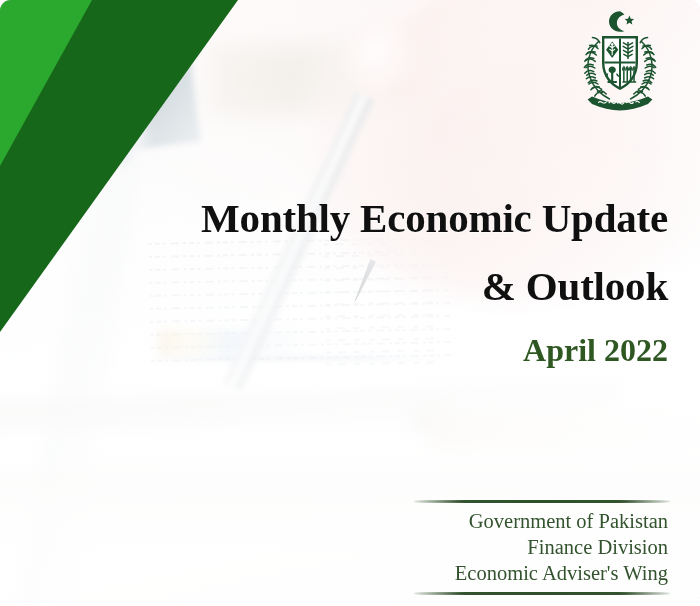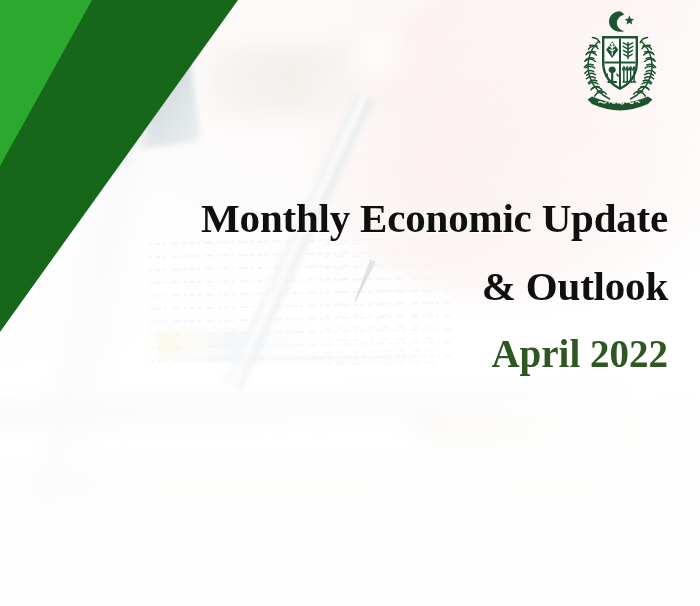--- a/index.html
+++ b/index.html
@@ -323,21 +323,21 @@
     font-weight: bold;
     line-height: 1.0;
     letter-spacing: -0.2px;
     color: #101010;
     text-shadow: 0 1px 1px rgba(255,255,255,.85);
     white-space: nowrap;
   }
   .title-line-1 { margin-bottom: 27px; }
   .title-line-2 { margin-bottom: 27px; }
   .title-date {
-    font-size: 39px;
+    font-size: 32px;
     font-weight: bold;
     line-height: 1.0;
     color: #2f5722;
     text-shadow: 0 1px 1px rgba(255,255,255,.85);
     white-space: nowrap;
   }
 
   
   .footer {
     position: absolute;
@@ -361,21 +361,21 @@
     font-size: 20.5px;
     line-height: 26px;
     color: #33522e;
     white-space: nowrap;
     text-shadow: 0 1px 0 rgba(255,255,255,.6);
   }
 </style>
 </head>
 <body>
 
-<div id="cover" style="--green-light: #2ba82e; --green-dark: #17671a; background: #e5e5e5;">
+<div id="cover" style="--green-light: #2ba82e; --green-dark: #17671a; background: #e5e5e5; border-radius: 11px;">
 
   <div class="photo">
     <div class="photo-base"></div>
 
     <div class="device">
       <div class="device-keys"></div>
     </div>
     <div class="device-dark"></div>
 
     <div class="binder"></div>
@@ -484,14 +484,23 @@
       </g>
     </svg>
   </div>
 
   <div class="titles">
     <div class="title-line title-line-1" style="color: rgb(16, 16, 16);">Monthly Economic Update</div>
     <div class="title-line title-line-2" style="color: rgb(16, 16, 16); text-align: right;">&amp; Outlook</div>
     <div class="title-date" style="color: rgb(47, 87, 34);">April 2022</div>
   </div>
 
+  <div class="footer">
+    <div class="rule"></div>
+    <div class="footer-lines">
+      <div class="footer-line" style="color: rgb(51, 82, 46);">Government of Pakistan</div>
+      <div class="footer-line" style="color: rgb(51, 82, 46);">Finance Division</div>
+      <div class="footer-line" style="color: rgb(51, 82, 46);">Economic Adviser's Wing</div>
+    </div>
+    <div class="rule rule-bottom"></div>
+  </div>
 
 </div>
 
 </body></html>

